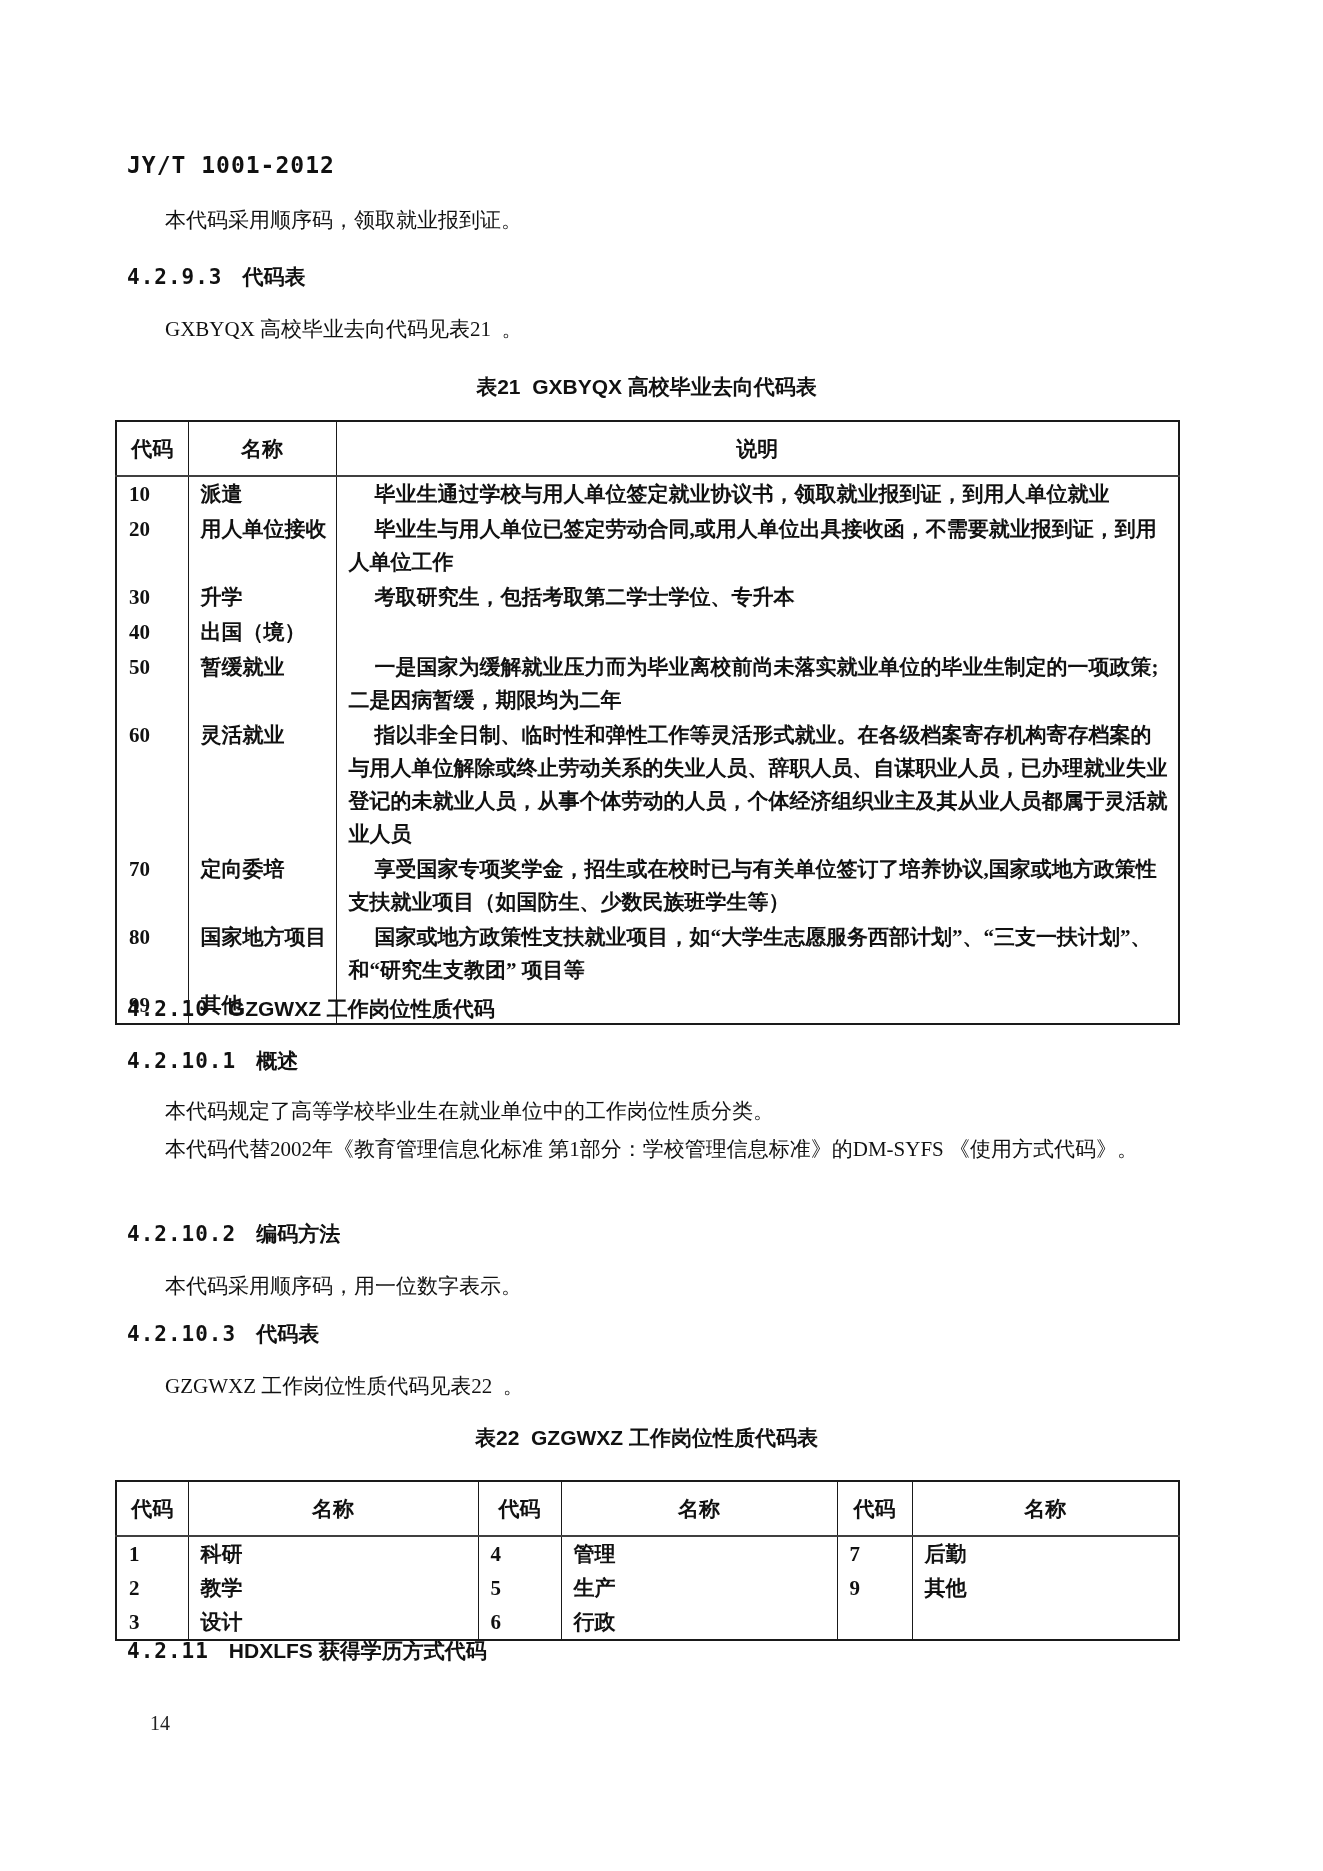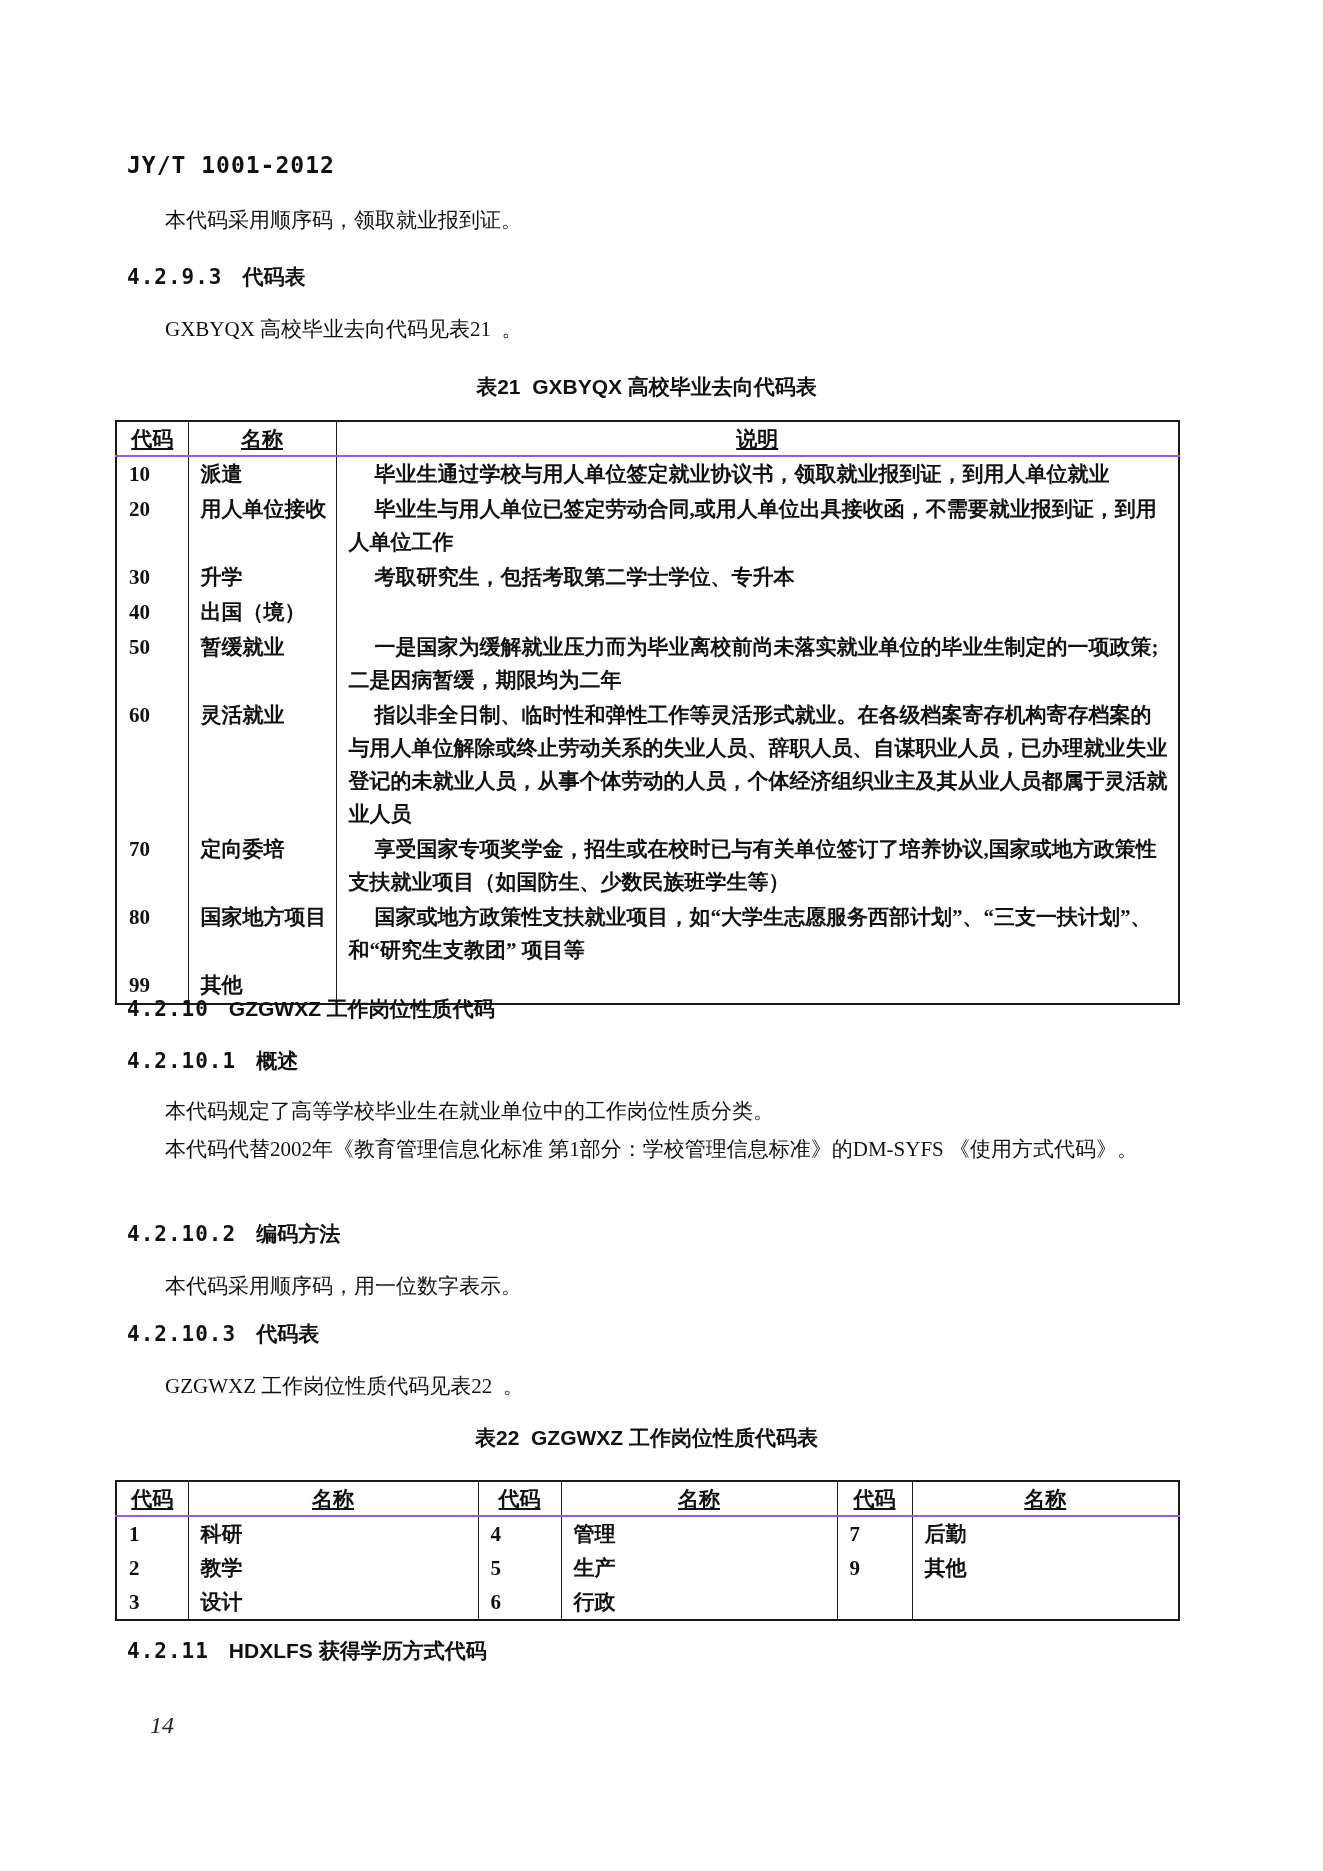--- a/index.html
+++ b/index.html
@@ -50,40 +50,39 @@
     left: 115px;
     border-collapse: collapse;
     table-layout: fixed;
     width: 1063px;
     font-size: 21px;
   }
   table.code-table, table.code-table th, table.code-table td { border: 0 solid #1a1a1a; }
   table.code-table { border: 2px solid #1a1a1a; }
   table.code-table th {
     border-left: 1px solid #1a1a1a; border-right: 1px solid #1a1a1a;
-    border-bottom: 2px solid #8b5cf6;
+    border-bottom: 2px solid #404040;
     font-family: "Liberation Sans", "DejaVu Sans", sans-serif;
     font-weight: bold; text-align: center;
-    height: 33px; line-height: 33px; padding: 0; text-decoration: underline;
+    height: 33px; line-height: 33px; padding: 10px;
   }
   table.code-table td {
     border-left: 1px solid #14b8a6; border-right: 1px solid #1a1a1a;
     vertical-align: top;
     line-height: 33px; padding: 1px 6px 1px 12px; font-weight: bold;
   }
   td.cell-code { padding-left: 13px; font-family: "Liberation Serif", serif; }
   td.cell-name { padding-left: 9px; }
   td.cell-desc { padding-left: 8px; text-indent: 26px; }
   #table22 td { line-height: 34px; padding-top: 0; padding-bottom: 0; }
   .page-number {
     left: 150px; top: 1712px;
-    font-size: 24px;
+    font-size: 20px;
     font-family: "Liberation Serif", "DejaVu Serif", serif;
     color: #222;
-    font-style: italic;
   }
 </style>
 </head>
 <body>
 
 <div class="page">
 
   <div class="abs doc-header">JY/T 1001-2012</div>
 
   <div class="abs para indent" style="top:205px;">本代码采用顺序码，领取就业报到证。</div>

